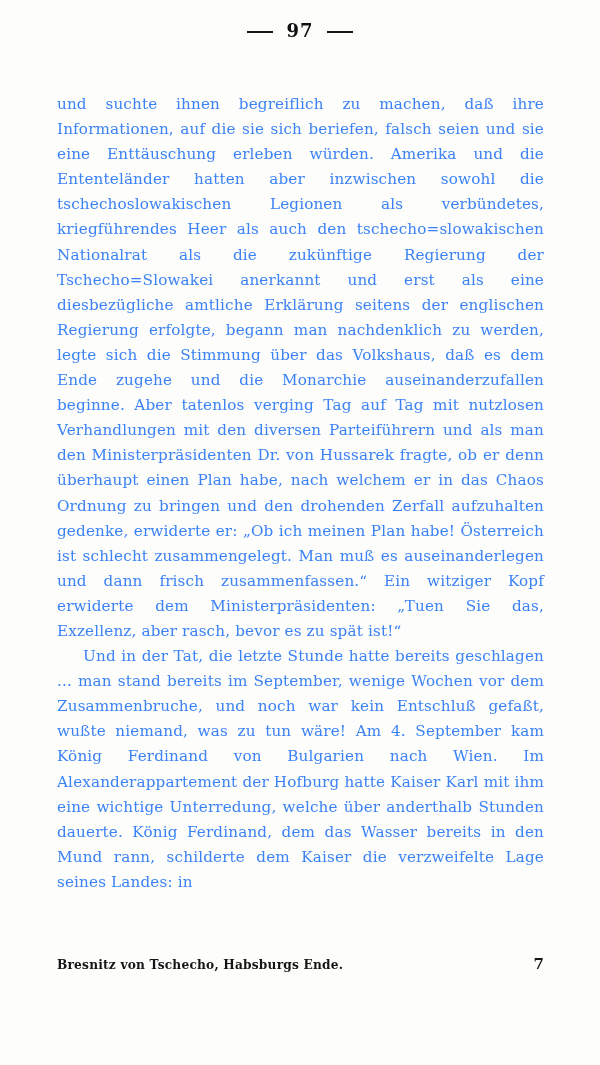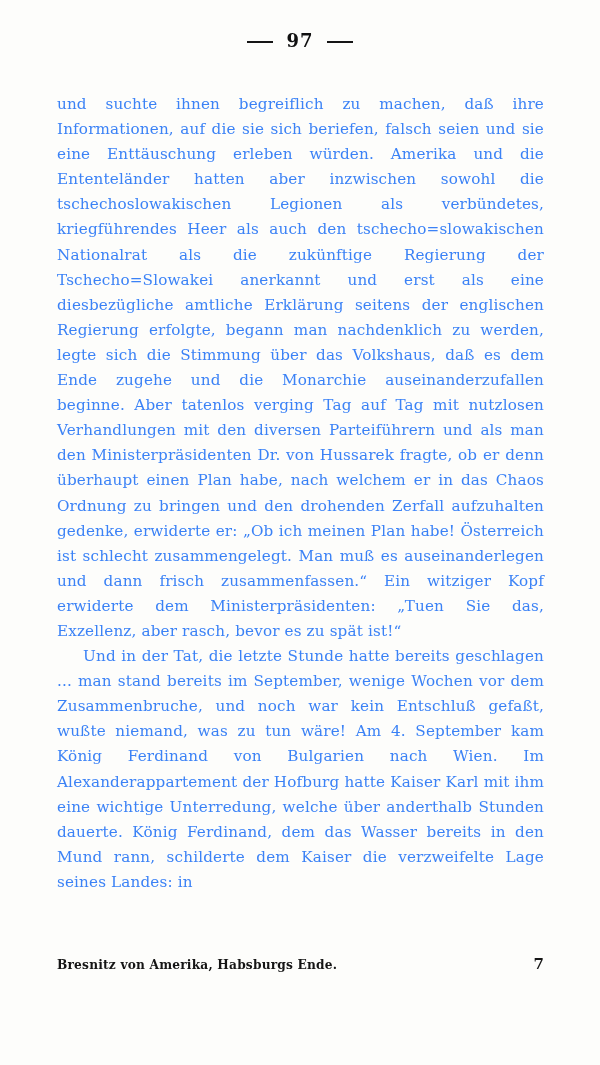--- a/index.html
+++ b/index.html
@@ -18,21 +18,21 @@
     position: absolute;
     left: 0;
     top: 0;
     width: 600px;
     height: 1065px;
     background: #fdfdfb;
     overflow: hidden;
   }
   .page-header {
     position: absolute;
-    top: 30px;
+    top: 20px;
     left: 0;
     width: 600px;
     text-align: center;
     font-size: 17px;
     letter-spacing: 1px;
     color: #101010;
   }
   .page-header .rule {
     display: inline-block;
     width: 26px;
@@ -96,17 +96,17 @@
   <div class="page-header">
     <span class="rule"></span><span class="page-number">97</span><span class="rule"></span>
   </div>
 
   <div class="body-text">
     <p>und suchte ihnen begreiflich zu machen, daß ihre Informationen, auf die sie sich beriefen, falsch seien und sie eine Enttäuschung erleben würden. Amerika und die Ententeländer hatten aber inzwischen sowohl die tschechoslowakischen Legionen als verbündetes, kriegführendes Heer als auch den tschecho=slowakischen Nationalrat als die zukünftige Regierung der Tschecho=Slowakei anerkannt und erst als eine diesbezügliche amtliche Erklärung seitens der englischen Regierung erfolgte, begann man nachdenklich zu werden, legte sich die Stimmung über das Volkshaus, daß es dem Ende zugehe und die Monarchie auseinanderzufallen beginne. Aber tatenlos verging Tag auf Tag mit nutzlosen Verhandlungen mit den diversen Parteiführern und als man den Ministerpräsidenten Dr. von Hussarek fragte, ob er denn überhaupt einen Plan habe, nach welchem er in das Chaos Ordnung zu bringen und den drohenden Zerfall aufzuhalten gedenke, erwiderte er: „Ob ich meinen Plan habe! Österreich ist schlecht zusammengelegt. Man muß es auseinanderlegen und dann frisch zusammenfassen.“ Ein witziger Kopf erwiderte dem Ministerpräsidenten: „Tuen Sie das, Exzellenz, aber rasch, bevor es zu spät ist!“</p>
     <p class="indent">Und in der Tat, die letzte Stunde hatte bereits geschlagen ... man stand bereits im September, wenige Wochen vor dem Zusammenbruche, und noch war kein Entschluß gefaßt, wußte niemand, was zu tun wäre! Am 4. September kam König Ferdinand von Bulgarien nach Wien. Im Alexanderappartement der Hofburg hatte Kaiser Karl mit ihm eine wichtige Unterredung, welche über anderthalb Stunden dauerte. König Ferdinand, dem das Wasser bereits in den Mund rann, schilderte dem Kaiser die verzweifelte Lage seines Landes: in</p>
   </div>
 
   <div class="footer">
-    <span class="footer-signature">Bresnitz von Amerika, Habsburgs Ende.</span>
+    <span class="footer-signature">Bresnitz von Tschecho, Habsburgs Ende.</span>
     <span class="footer-folio">7</span>
   </div>
 
 </div>
 
 </body></html>

